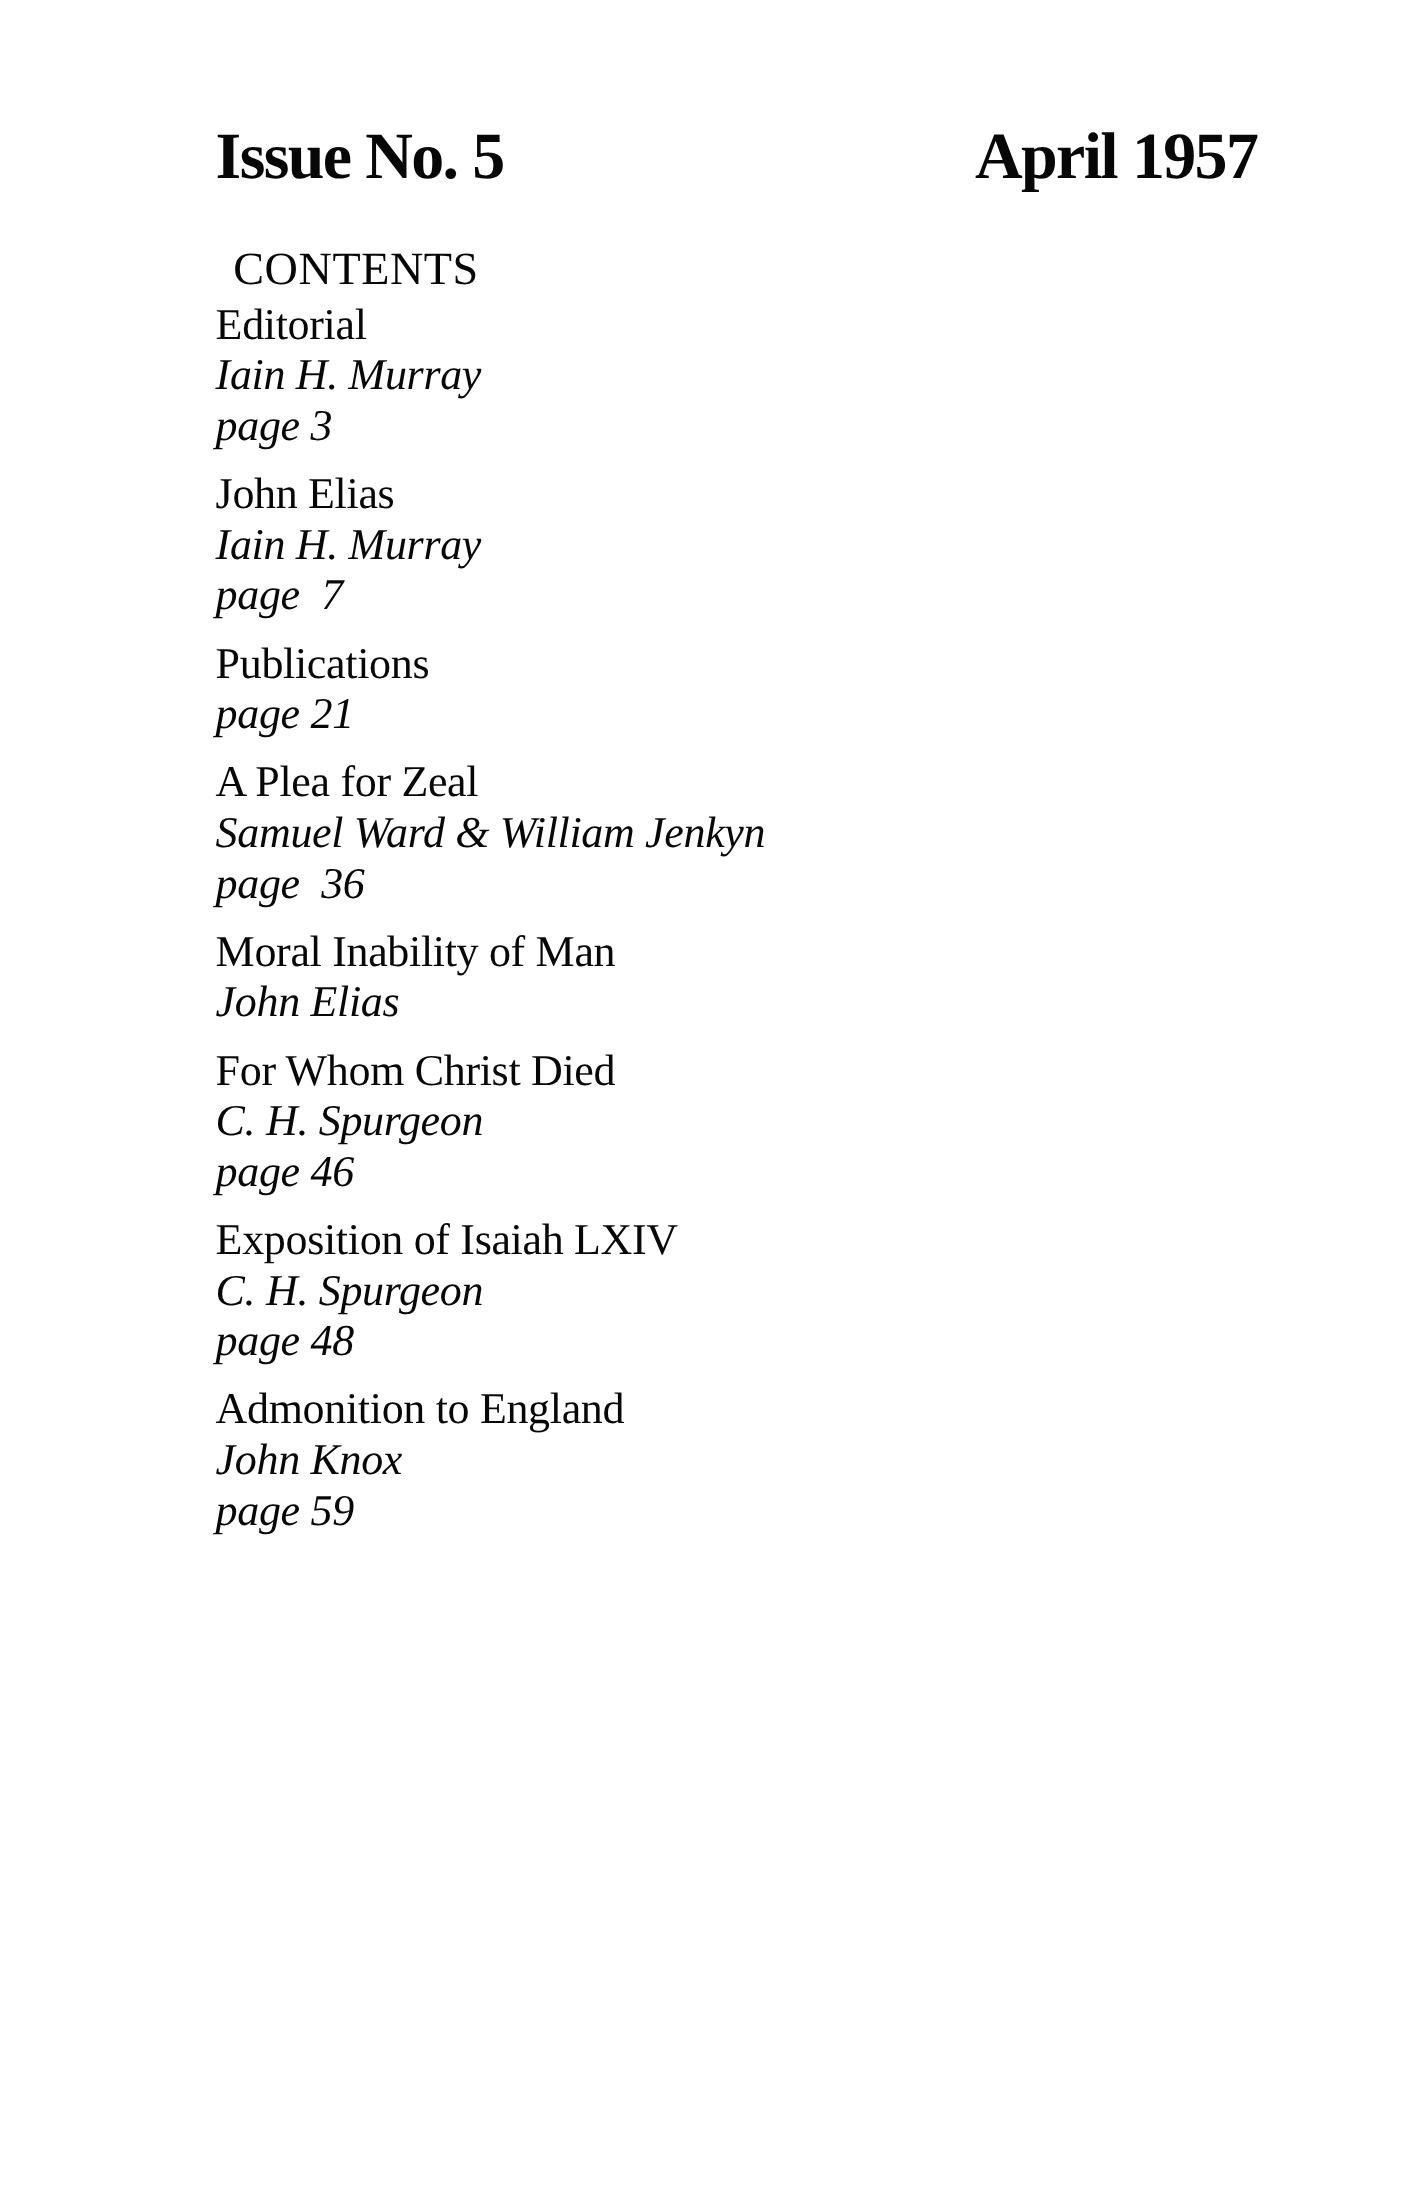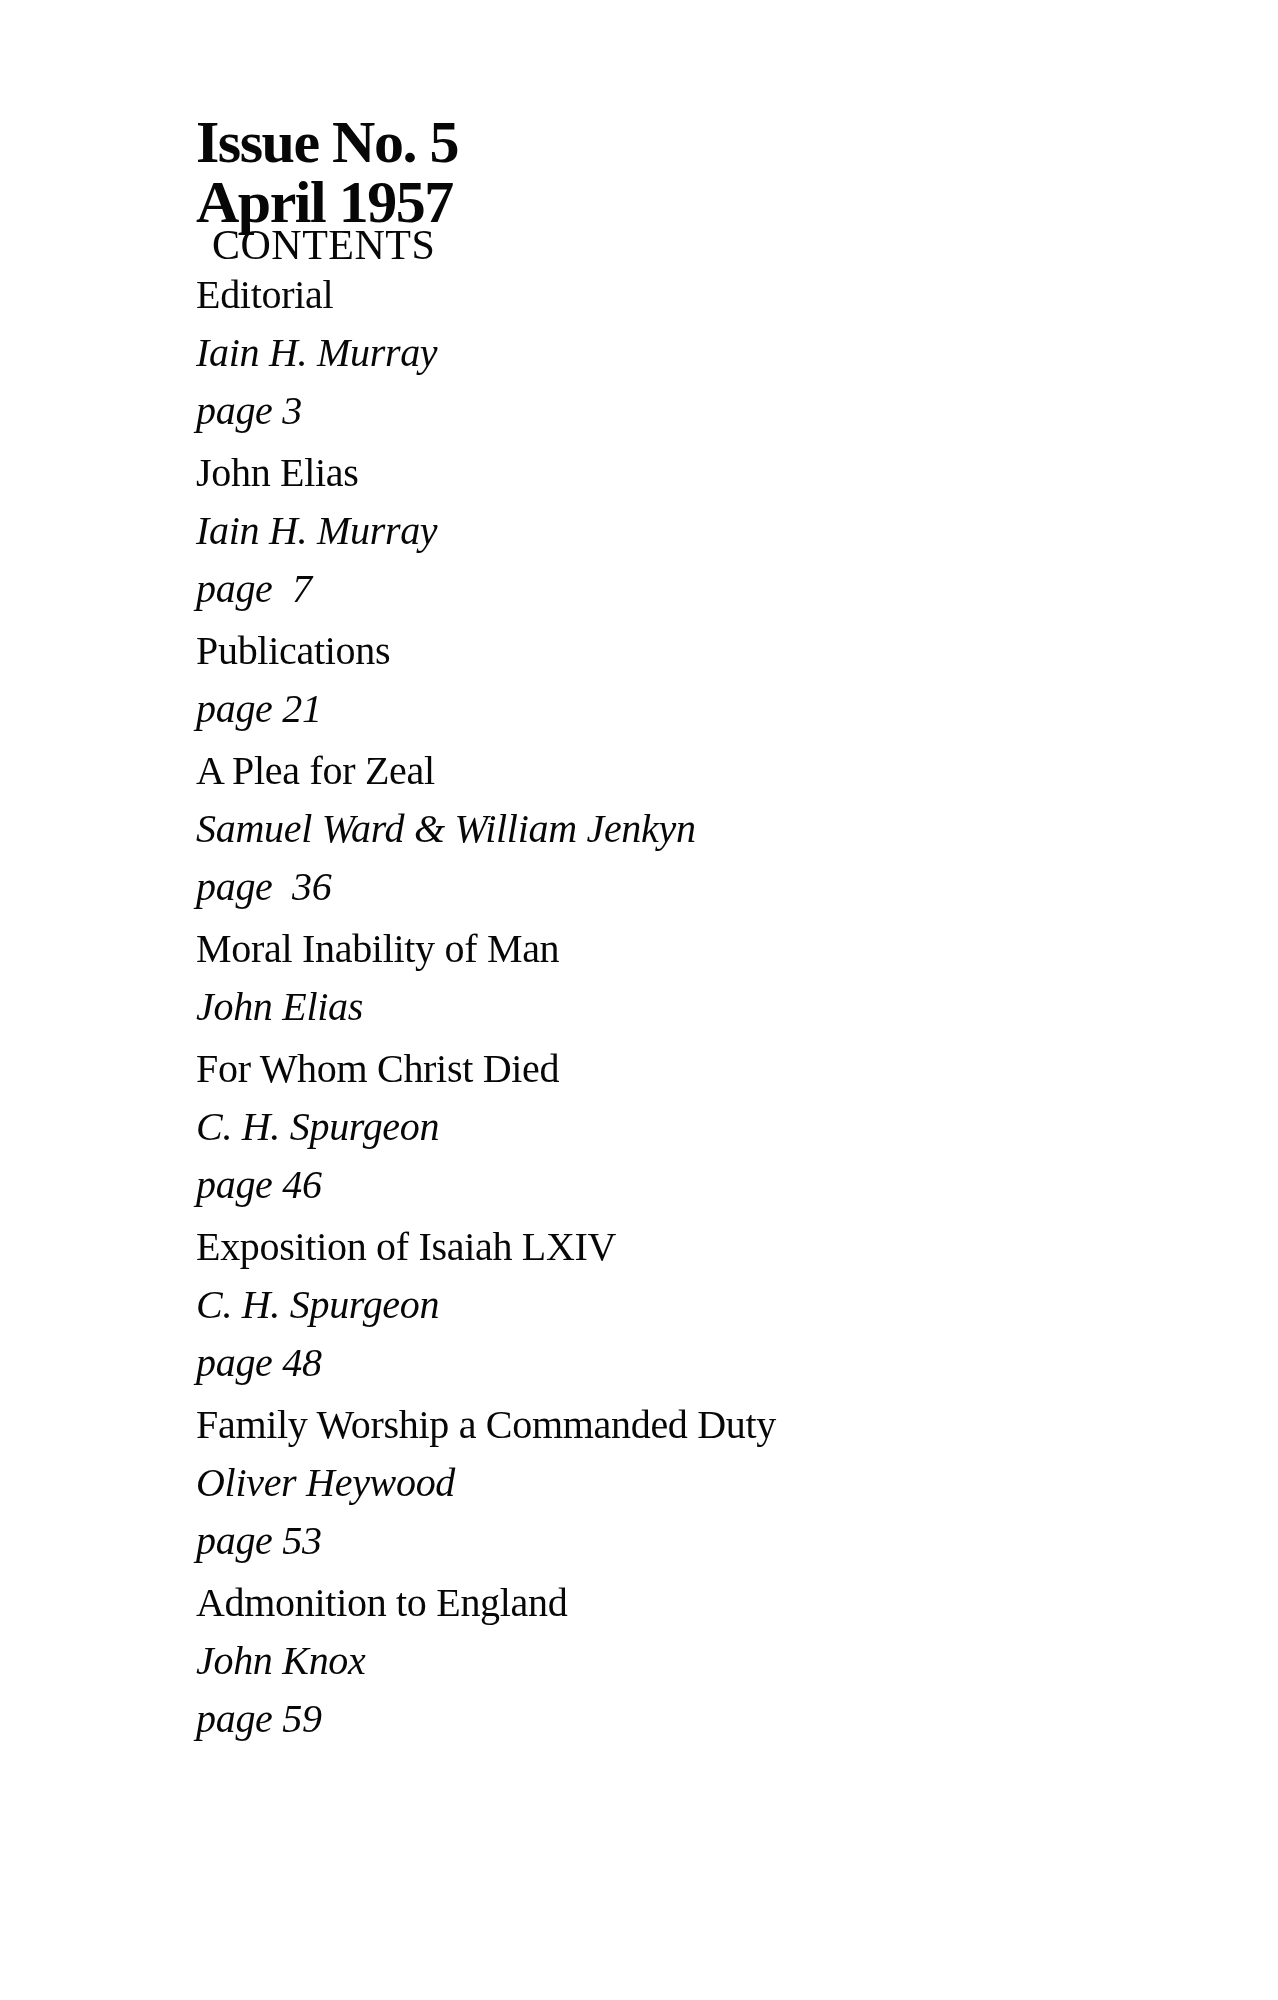--- a/index.html
+++ b/index.html
@@ -13,21 +13,20 @@
     overflow: hidden;
   }
   .masthead {
     position: absolute;
     left: 196px;
     right: 135px;
     top: 112px;
     display: flex;
     justify-content: space-between;
     align-items: baseline;
-    flex-direction: column;
   }
   .masthead .issue,
   .masthead .date {
     font-size: 60px;
     font-weight: bold;
     letter-spacing: -1.5px;
     line-height: 1;
     white-space: nowrap;
   }
   .contents-heading {
@@ -48,21 +47,21 @@
   }
   .entry { margin-bottom: 16px; }
   .entry-title,
   .entry-author,
   .entry-page {
     font-size: 40px;
     line-height: 46px;
     letter-spacing: -0.3px;
     white-space: pre-wrap;
   }
-  .entry-author, .entry-page { font-style: italic; margin-top: 12px; }
+  .entry-author, .entry-page { font-style: italic; }
   .entry-author:empty { display: none; }
 </style>
 </head>
 <body>
 
 <div class="page">
 
   <div class="masthead">
     <div class="issue">Issue No. 5</div>
     <div class="date">April 1957</div>
@@ -107,25 +106,20 @@
       <div class="entry-author">C. H. Spurgeon</div>
       <div class="entry-page">page 46</div>
     </div>
 
     <div class="entry">
       <div class="entry-title">Exposition of Isaiah LXIV</div>
       <div class="entry-author">C. H. Spurgeon</div>
       <div class="entry-page">page 48</div>
     </div>
 
-    <div class="entry">
-      <div class="entry-title">Family Worship a Commanded Duty</div>
-      <div class="entry-author">Oliver Heywood</div>
-      <div class="entry-page">page 53</div>
-    </div>
 
     <div class="entry">
       <div class="entry-title">Admonition to England</div>
       <div class="entry-author">John Knox</div>
       <div class="entry-page">page 59</div>
     </div>
 
   </div>
 </div>
 

